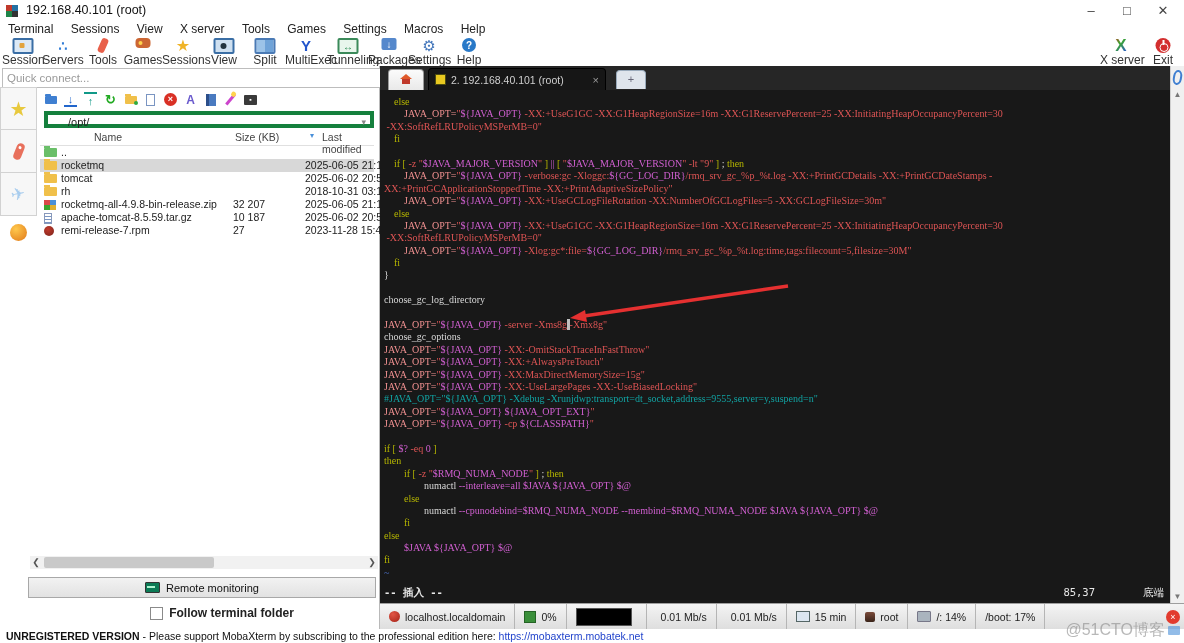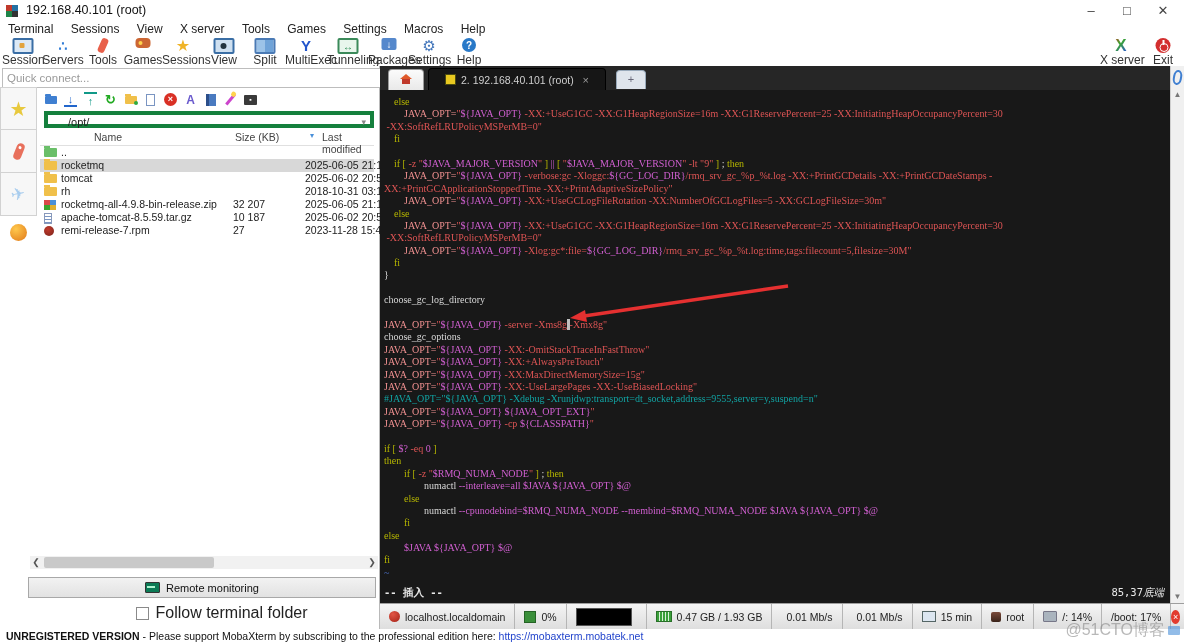--- a/index.html
+++ b/index.html
@@ -101,44 +101,44 @@
   .fi-package{width:10px;height:10px;border-radius:50%;background:radial-gradient(circle at 40% 35%,#c0392b,#7b241c);}
   
   .hscroll{position:absolute;left:30px;top:490px;width:348px;height:13px;background:#f1f1f1;}
   .hscroll .arr{position:absolute;top:0;width:12px;height:13px;color:#555;font-size:9px;line-height:13px;text-align:center;}
   .hscroll .al{left:0;} .hscroll .ar{right:0;}
   .hscroll .thumb{position:absolute;left:14px;top:1px;width:170px;height:11px;background:#c9c9c9;border-radius:2px;}
   
   .rmon{position:absolute;left:28px;top:511px;width:348px;height:21px;background:linear-gradient(#f2f2f2,#e2e2e2);border:1px solid #a8a8a8;box-sizing:border-box;display:flex;align-items:center;justify-content:center;gap:6px;font-size:11px;color:#111;cursor:default;}
   .rmon .mi{width:13px;height:9px;background:#0b7a55;border:1.5px solid #333;border-radius:1px;position:relative;}
   .rmon .mi:after{content:"";position:absolute;left:1px;top:3px;width:8px;height:1.5px;background:#aef3d0;}
-  .follow{position:absolute;left:0px;top:537px;width:444px;height:20px;display:flex;align-items:center;justify-content:center;gap:6px;font-size:16px;color:#222;}
+  .follow{position:absolute;left:0px;top:537px;width:444px;height:20px;display:flex;align-items:center;justify-content:center;gap:6px;font-size:12px;color:#222;font-weight:bold;}
   .follow .cb{width:11px;height:11px;border:1px solid #8a8a8a;background:#fff;}
   
   .tabbar{position:absolute;left:380px;top:66px;width:790px;height:24px;background:#262626;}
   .hometab{position:absolute;left:8px;top:3px;width:36px;height:21px;background:linear-gradient(#fbfbfb,#e9e9e9);border:1px solid #9a9a9a;border-bottom:none;border-radius:4px 4px 0 0;box-sizing:border-box;}
   .house{position:absolute;left:11px;top:4px;width:12px;height:10px;}
   .house:before{content:"";position:absolute;left:0;top:0;border-left:6px solid transparent;border-right:6px solid transparent;border-bottom:5px solid #e05a2b;}
   .house:after{content:"";position:absolute;left:2px;top:5px;width:8px;height:5px;background:#c0392b;}
-  .acttab{position:absolute;left:48px;top:2px;width:178px;height:22px;background:#161616;border:1px solid #000;border-bottom:none;border-radius:4px 4px 0 0;box-sizing:border-box;display:flex;align-items:center;padding:0 16px;gap:5px;}
+  .acttab{position:absolute;left:48px;top:2px;width:178px;height:22px;background:#161616;border:1px solid #000;border-bottom:none;border-radius:4px 4px 0 0;box-sizing:border-box;display:flex;align-items:center;padding:0 6px;gap:5px;}
   .acttab .tico{width:9px;height:9px;background:#e8c820;border:1px solid #4a4a10;flex:0 0 auto;}
   .acttab .tlab{font-size:10.5px;color:#cfcfcf;white-space:nowrap;overflow:hidden;flex:1;}
   .acttab .tclose{color:#9a9a9a;font-size:11px;flex:0 0 auto;}
   .plustab{position:absolute;left:236px;top:4px;width:30px;height:19px;background:#dfe5ec;border:1px solid #9ab;border-bottom:none;border-radius:4px 4px 0 0;box-sizing:border-box;color:#667;font-size:11px;text-align:center;line-height:17px;}
   
   .terminal{position:absolute;left:380px;top:90px;width:790px;height:513px;background:#181818;overflow:hidden;font-family:"DejaVu Sans Mono",monospace;font-size:10px;}
   .tscreen{position:absolute;left:4px;top:6px;width:786px;font-family:Liberation Serif, serif;}
   .tline{height:12.4px;line-height:12.4px;white-space:pre;}
   .tw{color:#d8d8d8;} .ty{color:#b5b500;} .tr{color:#dd5454;} .tp{color:#f09090;}
   .tm{color:#d05fd0;} .tc{color:#11a2a2;} .tb{color:#4a6fc4;}
   .tk{background:#c0c0c0;color:#181818;}
   .vstatus{position:absolute;left:4px;right:6px;bottom:4px;height:13px;line-height:13px;color:#e8e8e8;font-size:10.5px;display:flex;}
   .vstatus .vmode{font-weight:bold;}
   .vstatus .vpos{margin-left:auto;}
-  .vstatus .vscr{font-style:italic;}
+  .vstatus .vscr{margin-left:48px;}
   
   .scrollcol{position:absolute;left:1170px;top:66px;width:14px;height:537px;background:#f0f0f0;border-left:1px solid #cfcfcf;box-sizing:border-box;}
   .scrollcol .clip{position:absolute;left:2px;top:4px;width:9px;height:15px;border:2px solid #3f7fd1;border-radius:5px/7px;box-sizing:border-box;transform:rotate(10deg);}
   .scrollcol .up{position:absolute;left:0;top:24px;width:13px;text-align:center;color:#777;font-size:8px;}
   .scrollcol .dn{position:absolute;left:0;bottom:2px;width:13px;text-align:center;color:#777;font-size:8px;}
   
   .statusbar{position:absolute;left:380px;top:603px;width:804px;height:26px;background:linear-gradient(#f4f4f4,#dedede);border-top:1px solid #9e9e9e;box-sizing:border-box;display:flex;align-items:center;font-size:10.5px;color:#222;}
   .seg{display:flex;align-items:center;gap:5px;padding:0 9px;height:100%;border-right:1px solid #b5b5b5;white-space:nowrap;}
   .sic{display:inline-flex;align-items:center;justify-content:center;}
   .s-server{width:11px;height:11px;border-radius:50%;background:radial-gradient(circle at 35% 30%,#e25545,#a42318);}
@@ -427,24 +427,20 @@
         </div>
         <div class="seg">
           <span class="sic s-cpu"></span>
           <span>0%</span>
         </div>
         <div class="seg">
           <span class="sic s-graph"></span>
           <span></span>
         </div>
         <div class="seg">
-          <span class="sic s-ram"></span>
-          <span>0.47 GB / 1.93 GB</span>
-        </div>
-        <div class="seg">
           <span class="sic s-upload"></span>
           <span>0.01 Mb/s</span>
         </div>
         <div class="seg">
           <span class="sic s-download"></span>
           <span>0.01 Mb/s</span>
         </div>
         <div class="seg">
           <span class="sic s-uptime"></span>
           <span>15 min</span>

